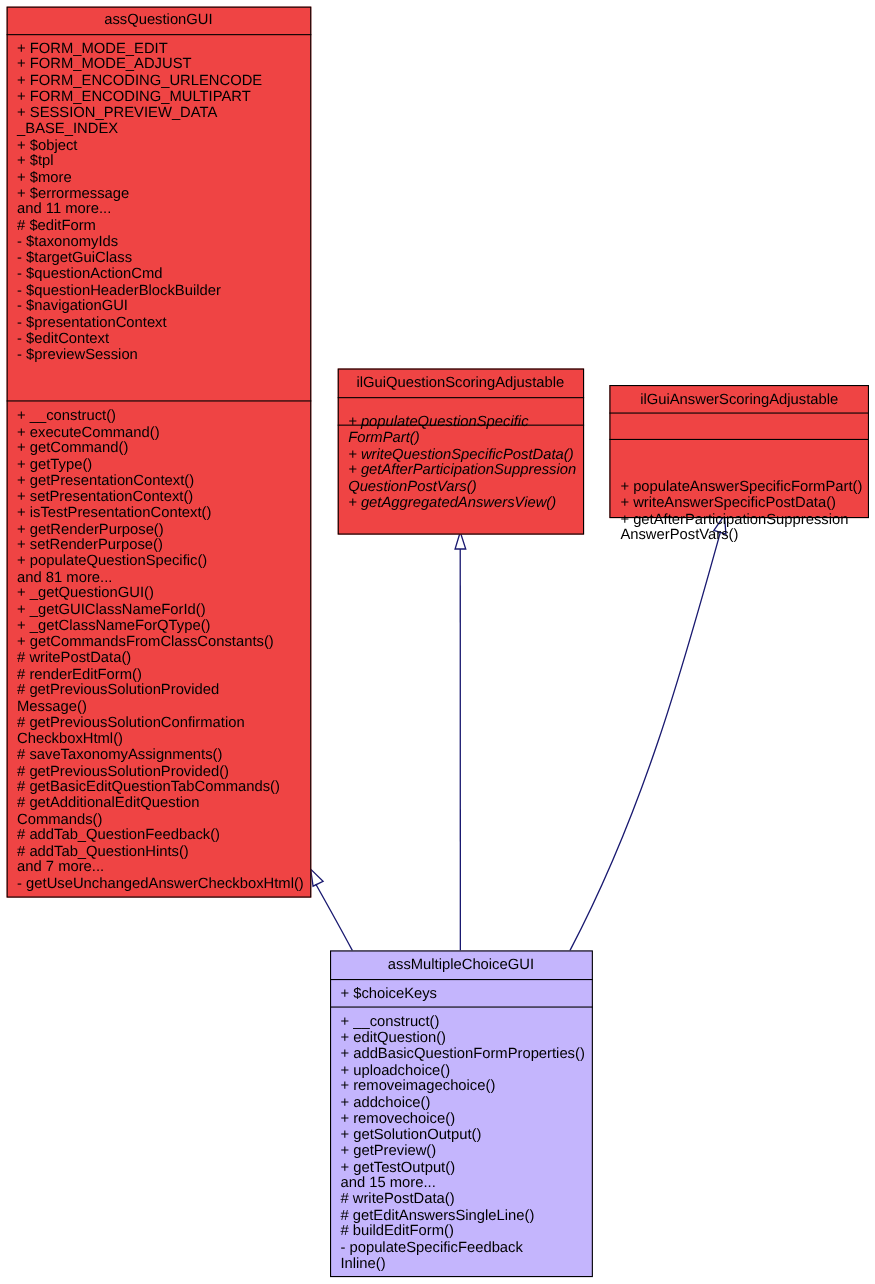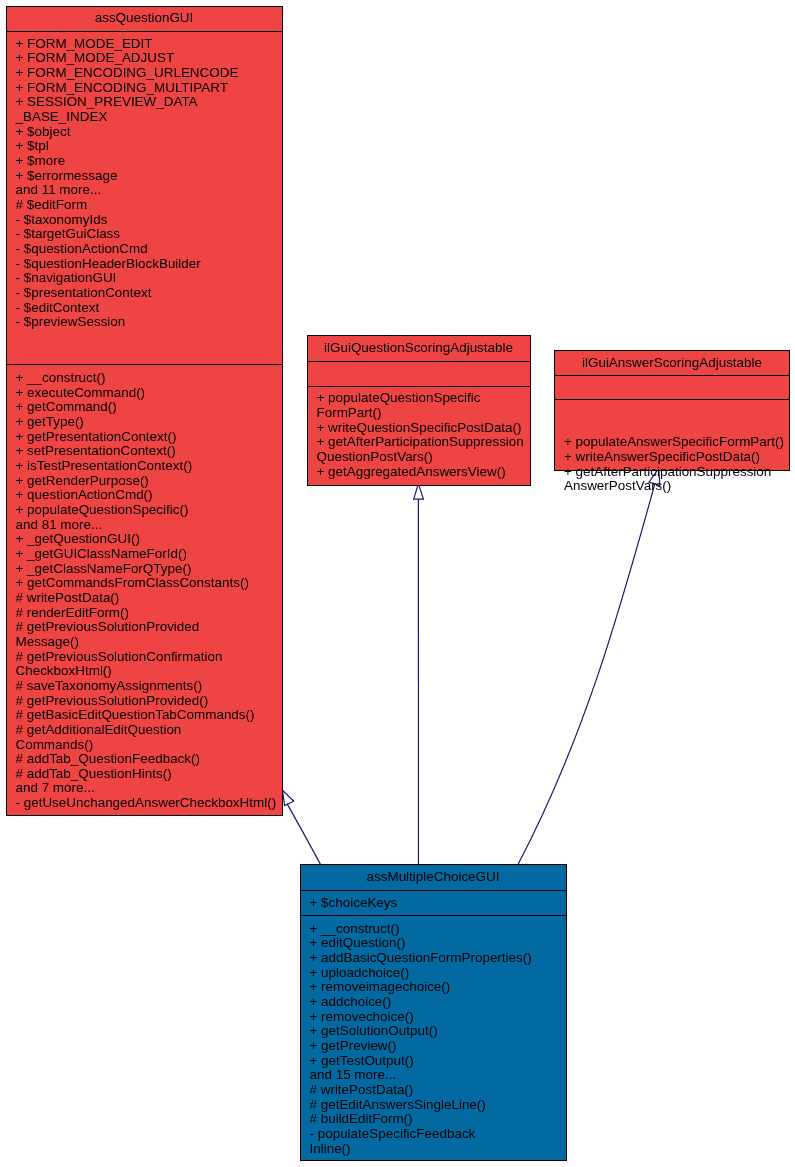--- a/index.html
+++ b/index.html
@@ -4,40 +4,40 @@
 <title>assMultipleChoiceGUI Class Diagram</title>
 <style>
   html,body{margin:0;padding:0;background:#ffffff;}
   body{width:795px;height:1167px;position:relative;overflow:hidden;
        font-family:"Liberation Sans",sans-serif;font-size:13.45px;color:#000000;}
   #diagram{position:absolute;left:0;top:0;width:795px;height:1167px;}
   svg#edges{position:absolute;left:0;top:0;width:795px;height:1167px;}
   .uml-node{position:absolute;background:#ef4444;}
   .uml-node .frame{position:absolute;left:0;top:0;right:0;bottom:0;
                    border:1px solid #000000;box-sizing:border-box;pointer-events:none;}
-  .uml-node.filled{background:#0369a1;padding-left:28px;}
+  .uml-node.filled{background:#c4b5fd;}
   .hr{position:absolute;left:0;right:0;height:1px;background:#000000;}
   .node-title{position:absolute;left:0;right:0;text-align:center;white-space:nowrap;
               line-height:14.65px;}
   .node-rows{position:absolute;left:0;right:0;}
   .node-row{line-height:14.65px;white-space:pre;padding-left:10px;}
   .edge-stroke{fill:none;stroke:#191970;stroke-width:1.2;stroke-linejoin:miter;}
 
   #n0{left:5.5px;top:5.5px;width:277px;height:810.3px;}
   #n0 .hr1{top:25.9px;}
   #n0 .hr2{top:358.8px;}
   #n0 .node-title{top:5.2px;}
   #n0 .sec1{top:31.3px;}
   #n0 .sec2{top:365.6px;}
   #n1{left:306.5px;top:335.3px;width:224px;height:151px;}
   #n1 .hr1{top:25.5px;}
   #n1 .hr2{top:50.7px;}
   #n1 .node-title{top:5.3px;}
   #n1 .sec1{top:26.5px;}
-  #n1 .sec2{top:56px;}
+  #n1 .sec2{top:41px;font-style:italic;}
   #n2{left:554px;top:350.3px;width:236px;height:121px;}
   #n2 .hr1{top:24.5px;}
   #n2 .hr2{top:48.5px;}
   #n2 .node-title{top:5.3px;}
   #n2 .sec1{top:25.5px;}
   #n2 .sec2{top:57px;margin-top:28px;}
   #n3{left:299.5px;top:864.4px;width:239px;height:296.8px;}
   #n3 .hr1{top:25.3px;}
   #n3 .hr2{top:51.1px;}
   #n3 .node-title{top:5.3px;}
@@ -92,21 +92,21 @@
       </div>
     <div class="node-rows sec2">
         <div class="node-row">+ __construct()</div>
         <div class="node-row">+ executeCommand()</div>
         <div class="node-row">+ getCommand()</div>
         <div class="node-row">+ getType()</div>
         <div class="node-row">+ getPresentationContext()</div>
         <div class="node-row">+ setPresentationContext()</div>
         <div class="node-row">+ isTestPresentationContext()</div>
         <div class="node-row">+ getRenderPurpose()</div>
-        <div class="node-row">+ questionActionCmd()</div>
+        <div class="node-row">+ setRenderPurpose()</div>
         <div class="node-row">+ populateQuestionSpecific()</div>
         <div class="node-row">and 81 more...</div>
         <div class="node-row">+ _getQuestionGUI()</div>
         <div class="node-row">+ _getGUIClassNameForId()</div>
         <div class="node-row">+ _getClassNameForQType()</div>
         <div class="node-row">+ getCommandsFromClassConstants()</div>
         <div class="node-row"># writePostData()</div>
         <div class="node-row"># renderEditForm()</div>
         <div class="node-row"># getPreviousSolutionProvided
 Message()</div>

